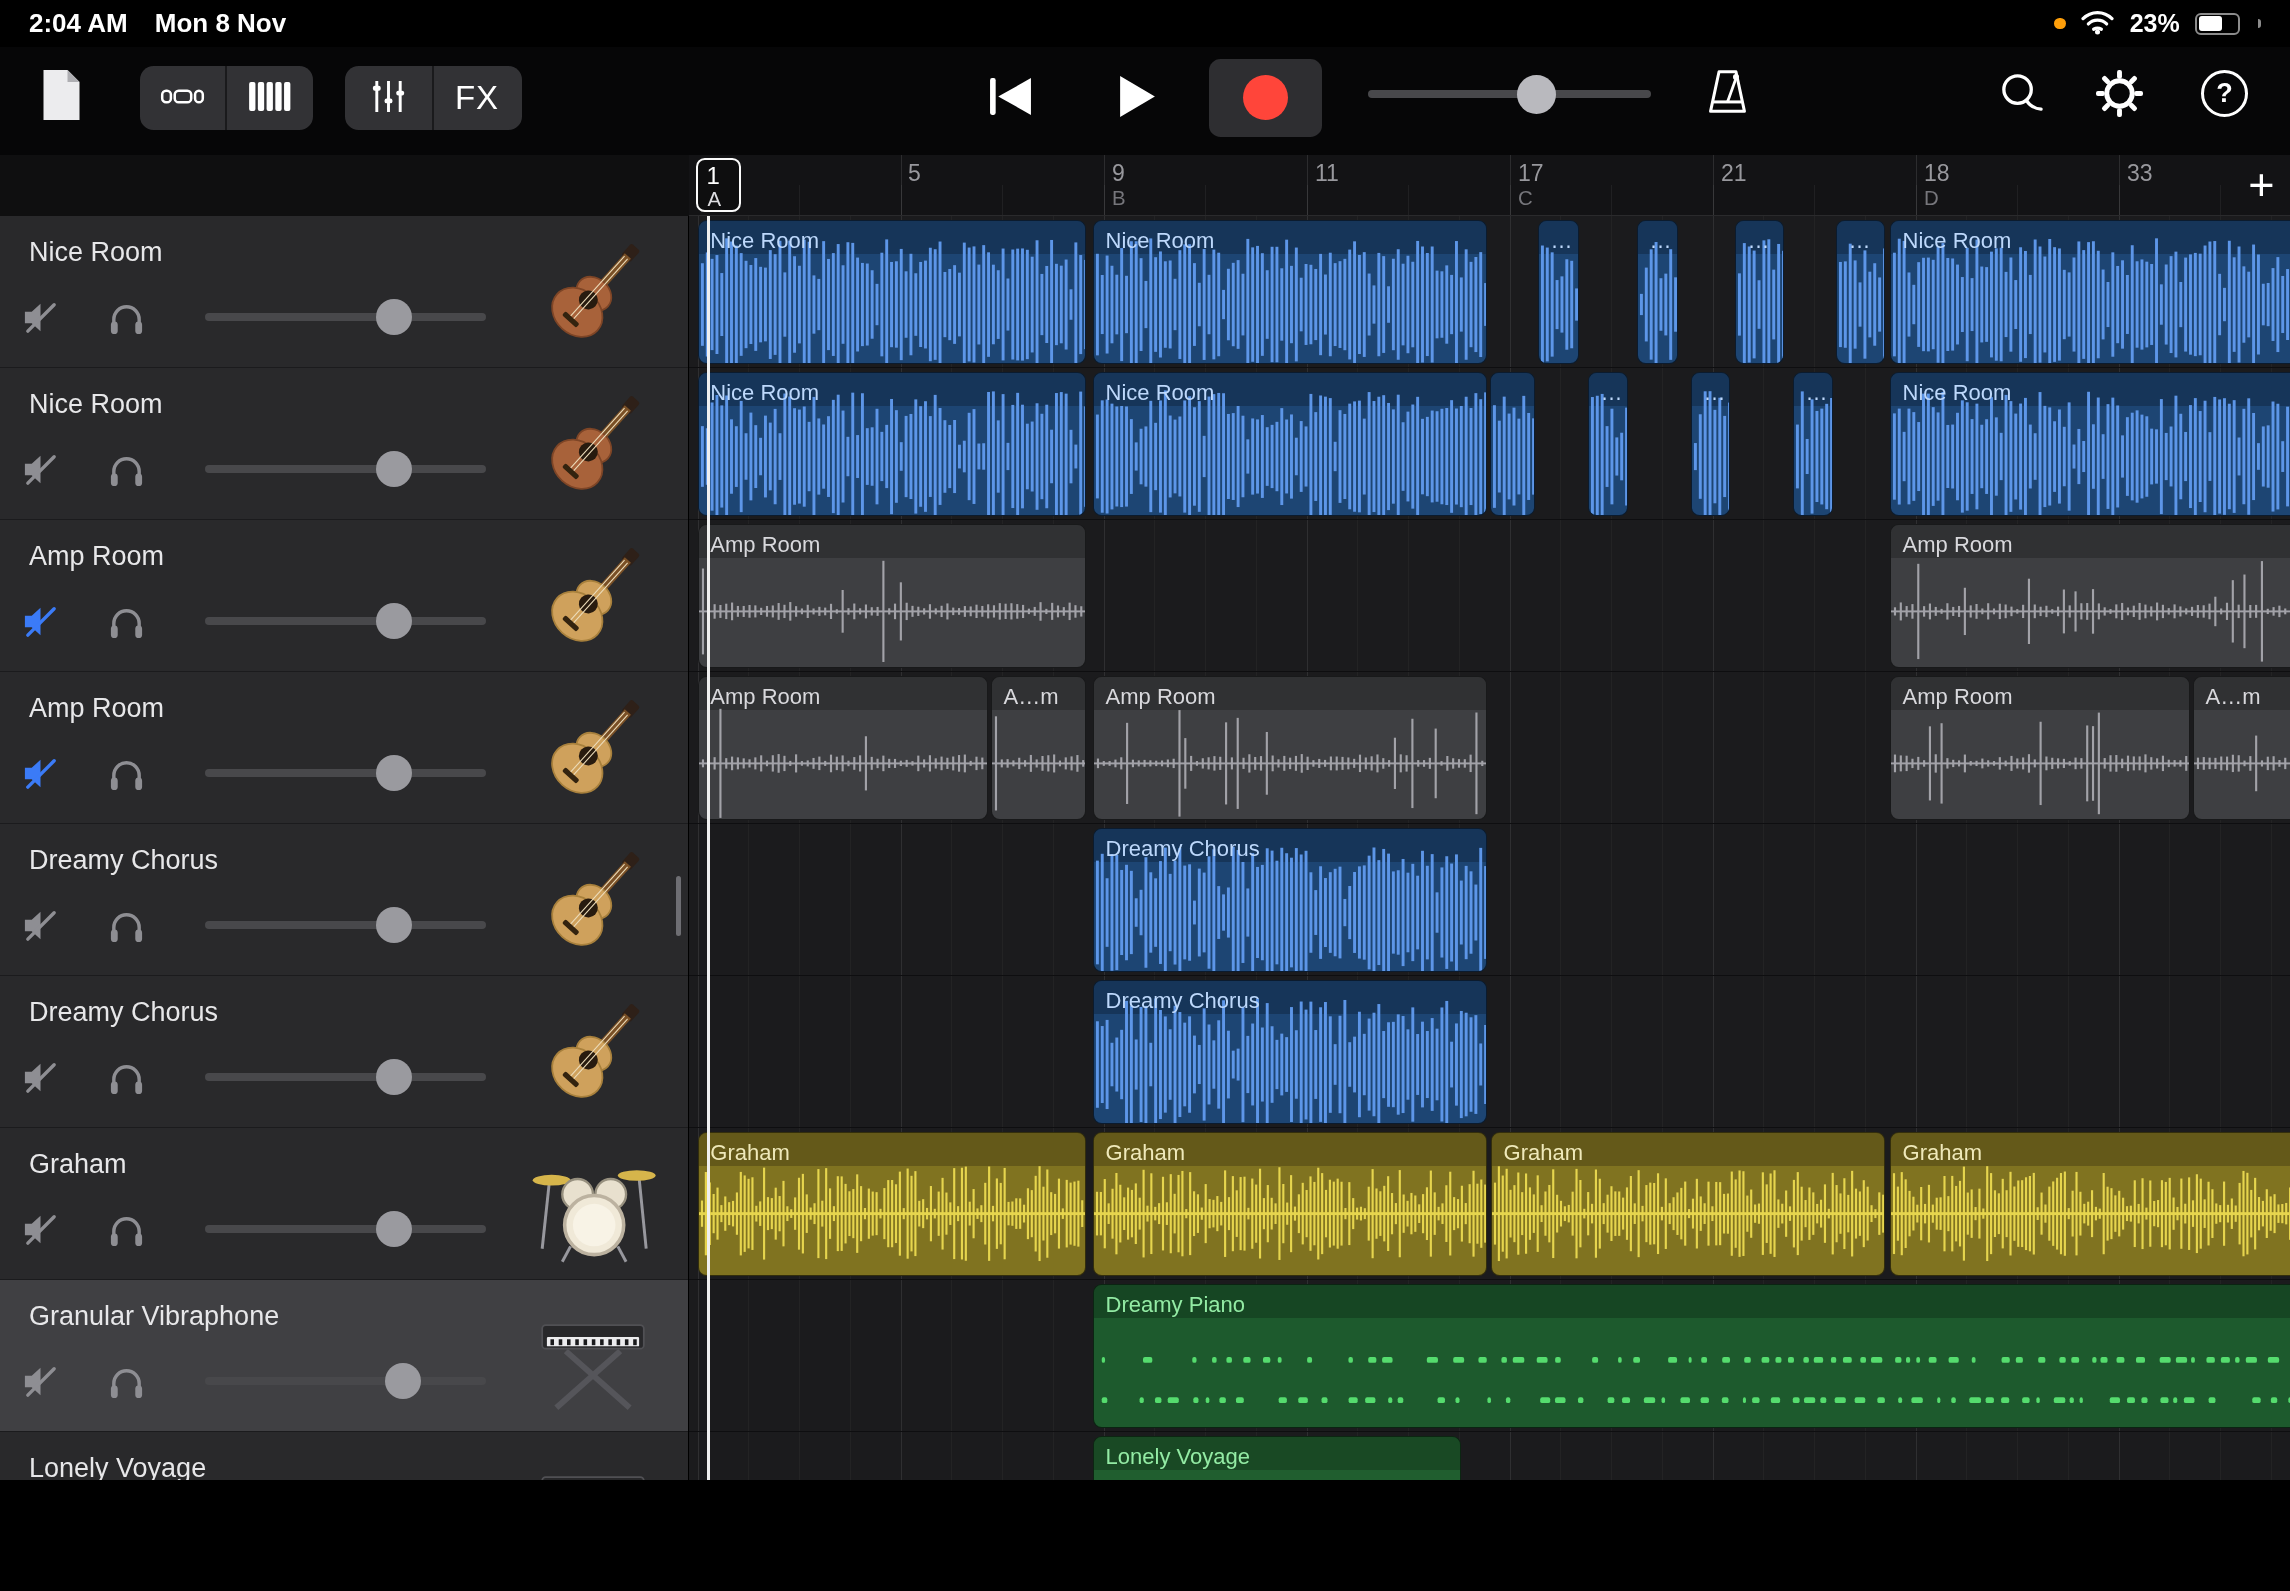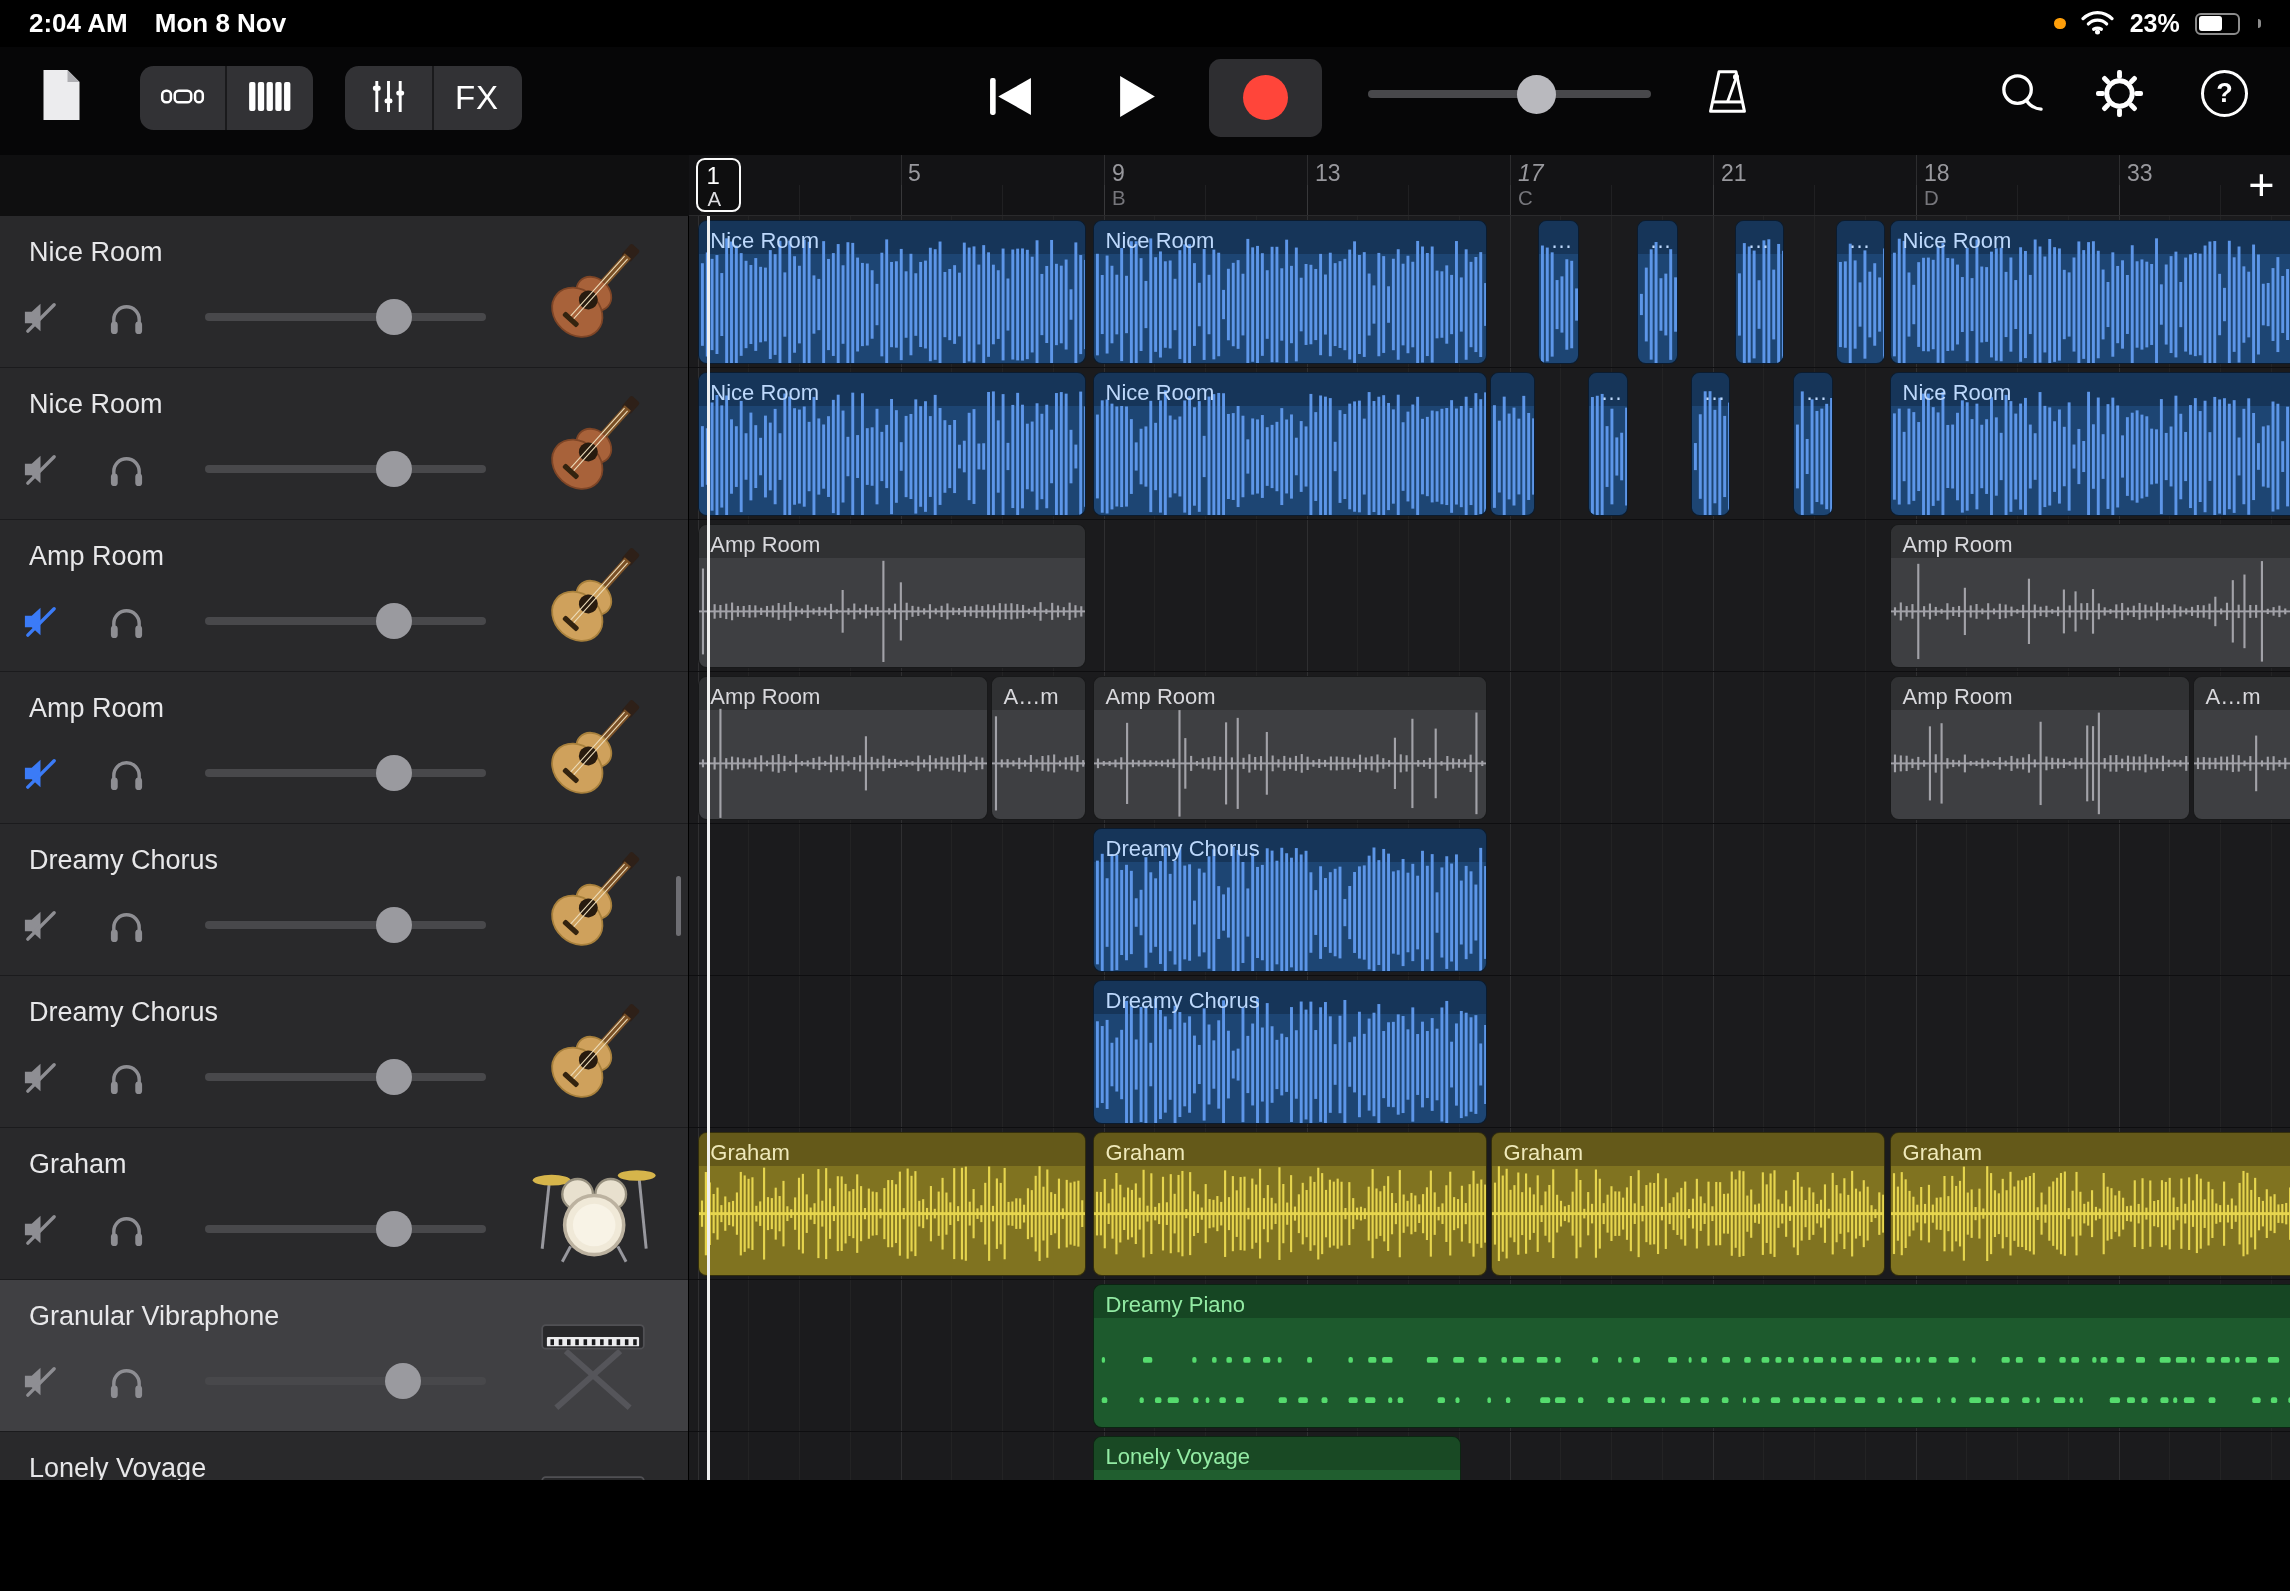--- a/index.html
+++ b/index.html
@@ -460,23 +460,23 @@
       <div class="playhead-box" style="left: 6.8px;">
             <span class="ph-num">1</span>
             <span class="ph-sec">A</span>
           </div>
           <div class="ruler-tick" style="left: 212px;"></div>
           <span class="ruler-num" style="left: 219px;">5</span>
           <div class="ruler-tick" style="left: 415px;"></div>
           <span class="ruler-num" style="left: 423px;">9</span>
           <span class="ruler-sec" style="left: 423px;">B</span>
           <div class="ruler-tick" style="left: 618px;"></div>
-          <span class="ruler-num" style="left: 626px;">13</span>
+          <span class="ruler-num" style="left: 626px;">11</span>
           <div class="ruler-tick" style="left: 821px;"></div>
-          <span class="ruler-num" style="left: 829px; font-style: italic;">17</span>
+          <span class="ruler-num" style="left: 829px;">17</span>
           <span class="ruler-sec" style="left: 829px;">C</span>
           <div class="ruler-tick" style="left: 1024px;"></div>
           <span class="ruler-num" style="left: 1032px;">21</span>
           <div class="ruler-tick" style="left: 1227px;"></div>
           <span class="ruler-num" style="left: 1235px;">18</span>
           <span class="ruler-sec" style="left: 1235px;">D</span>
           <div class="ruler-tick" style="left: 1430px;"></div>
           <span class="ruler-num" style="left: 1438px;">33</span>
           <div class="ruler-tick minor" style="left: 110px;"></div>
           <div class="ruler-tick minor" style="left: 212px;"></div>

